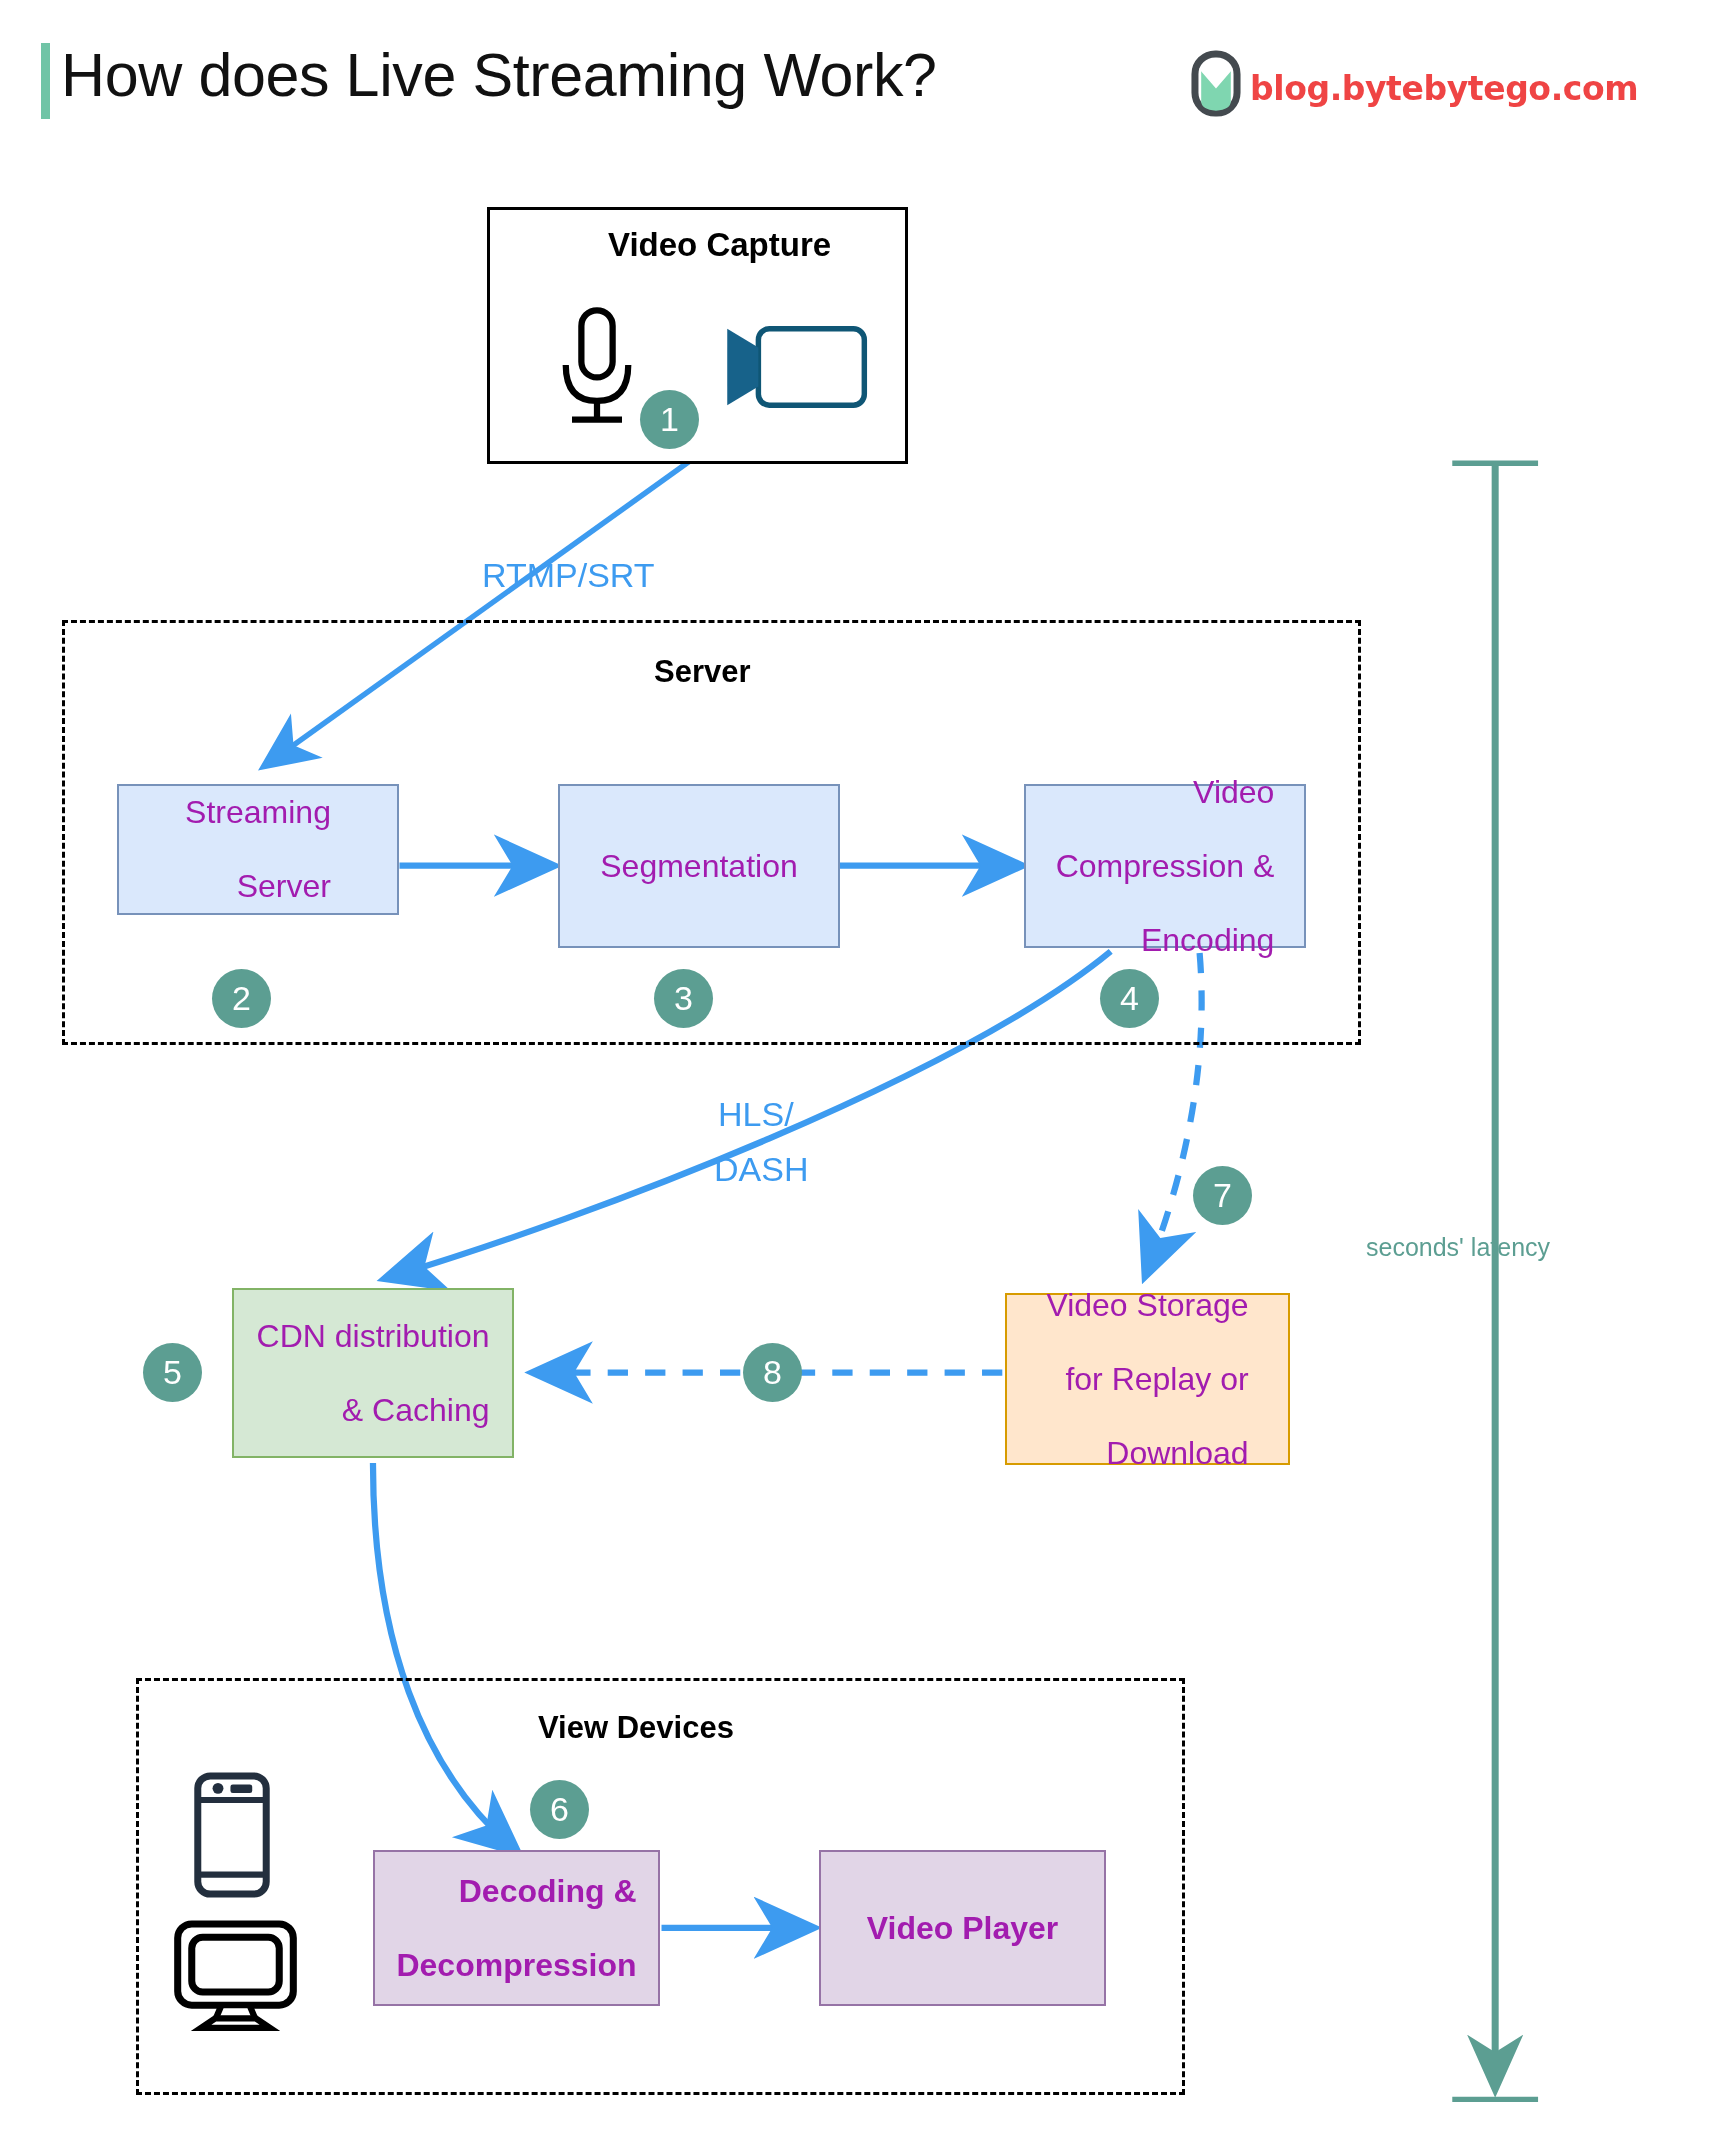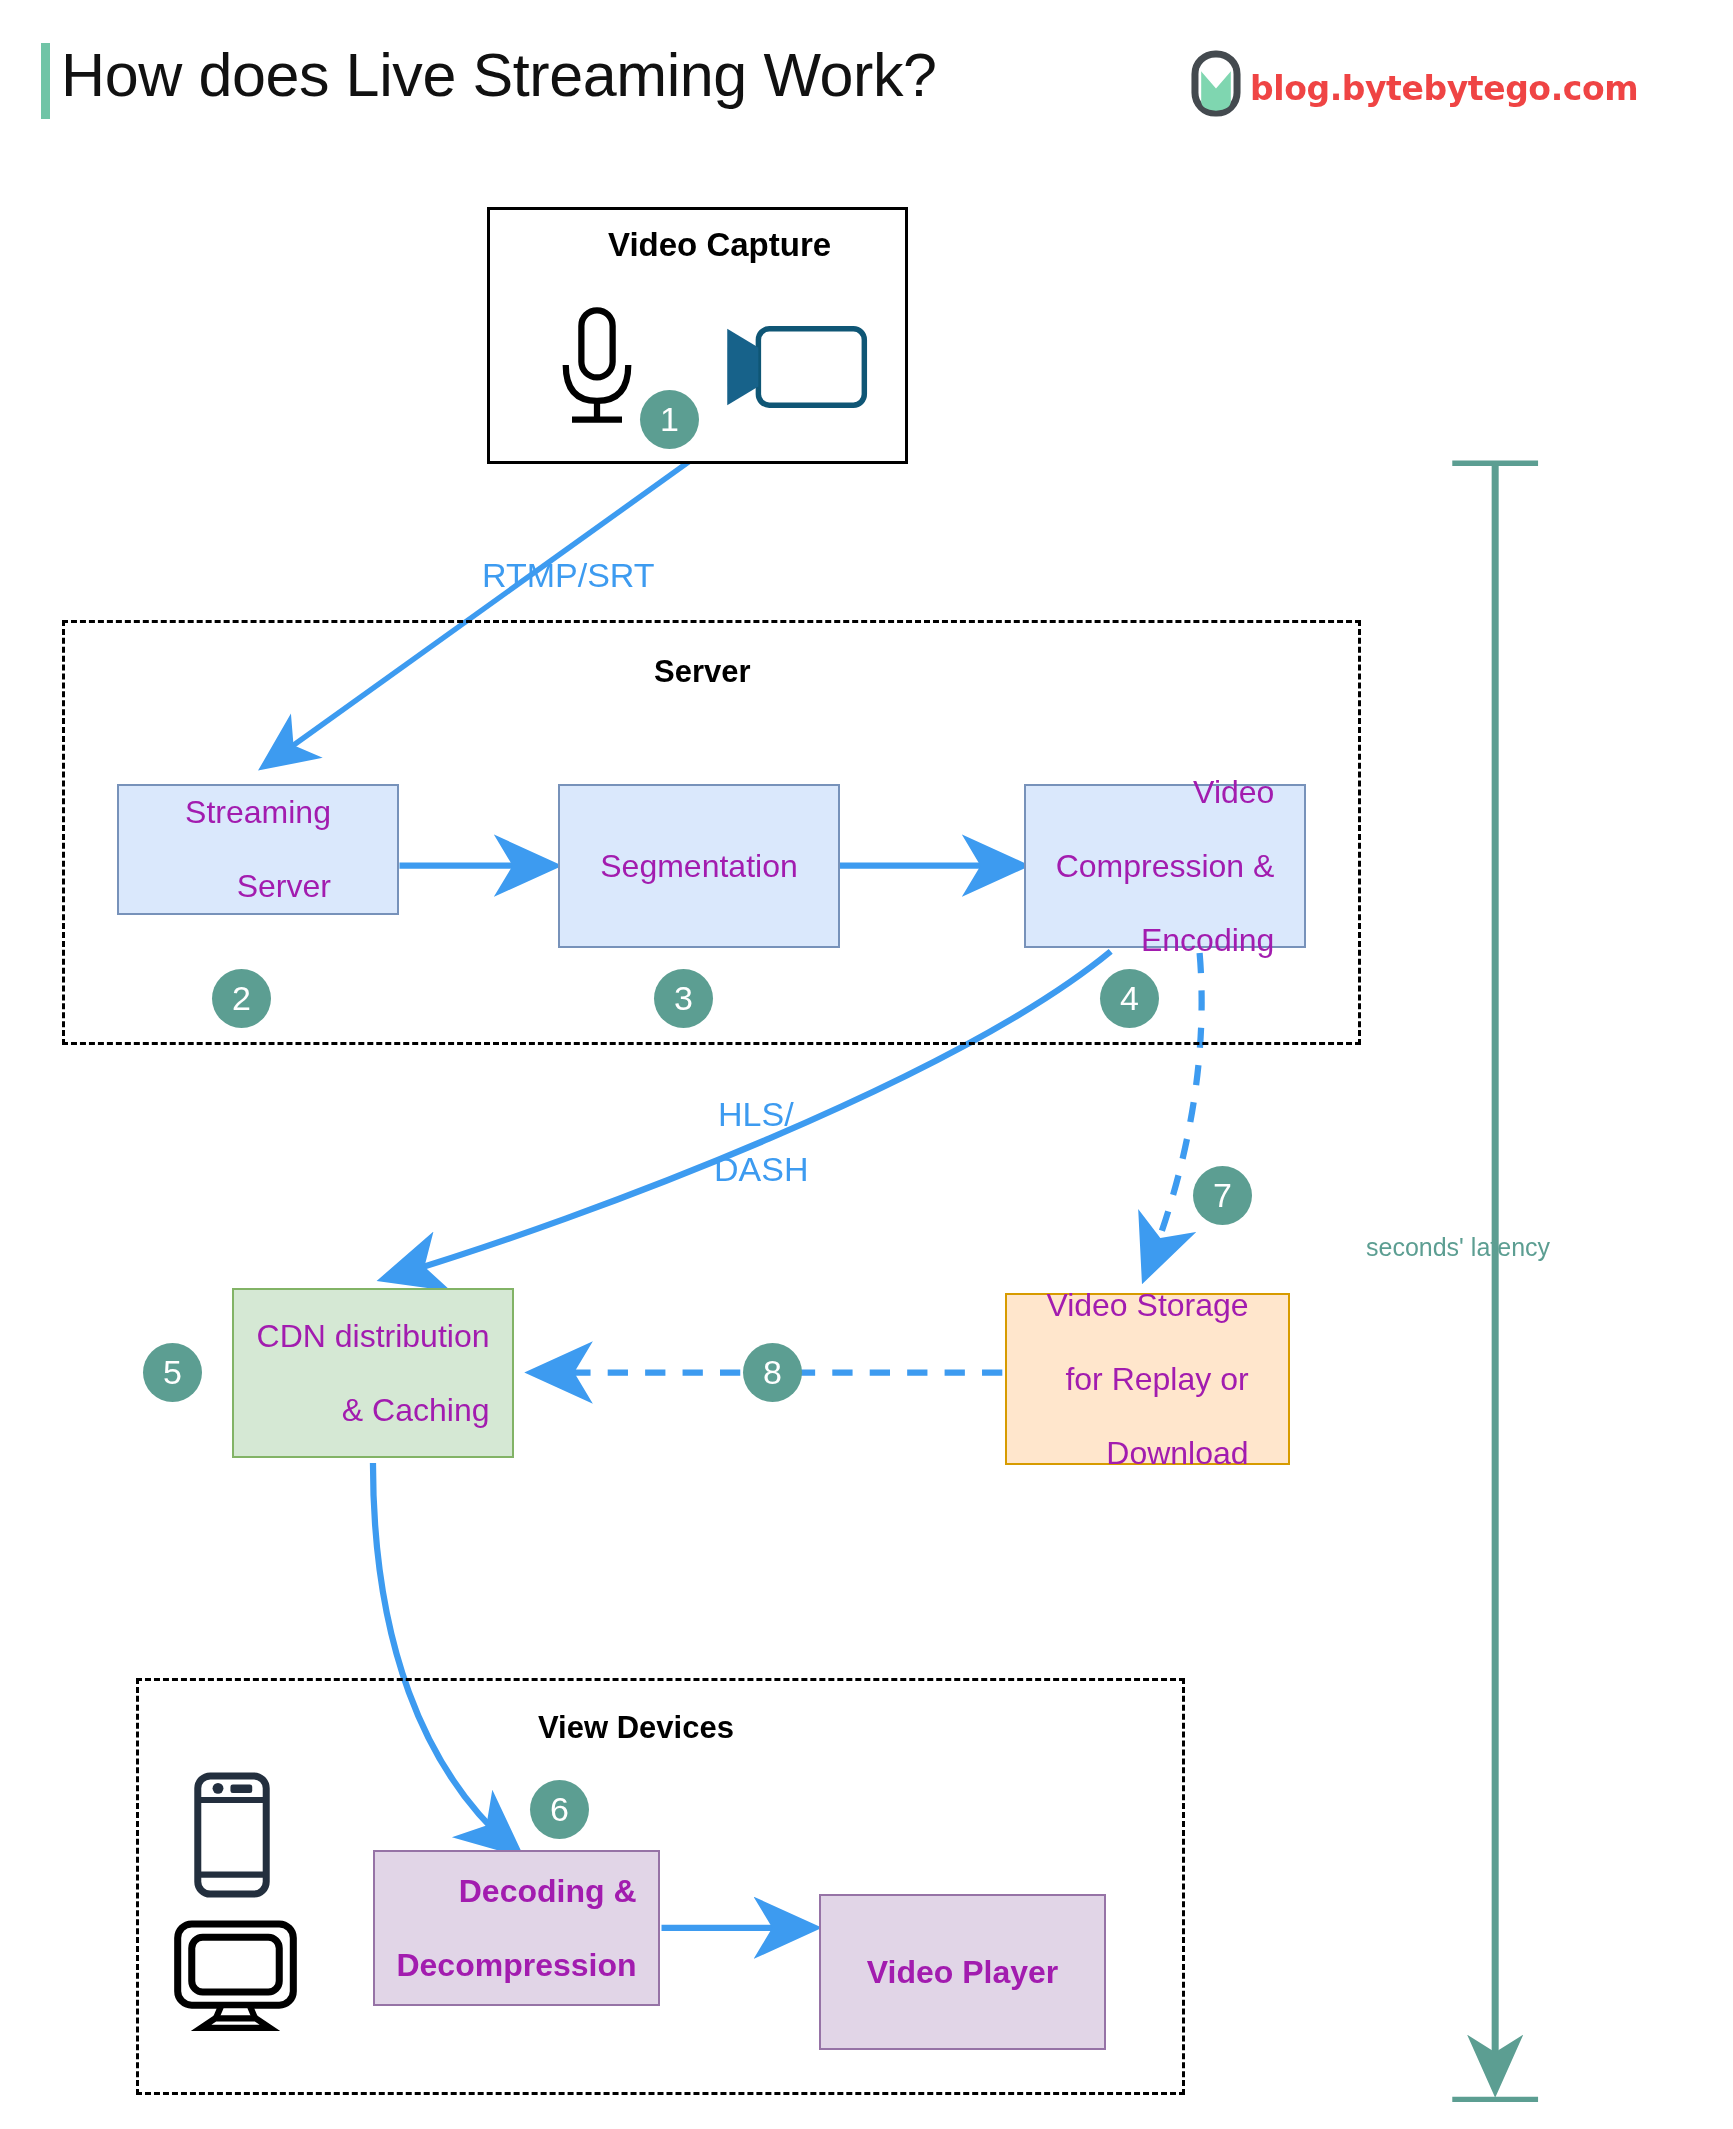--- a/index.html
+++ b/index.html
@@ -176,20 +176,20 @@
   </svg>
 
   <div class="box box-purple" style="left:373px;top:1850px;width:287px;height:156px;">
     <span>
       <span>Decoding &amp;</span><br>
       <span>Decompression</span>
     </span>
   </div>
   <div class="badge" style="left:530px;top:1780px;">6</div>
 
-  <div class="box box-purple" style="left:819px;top:1850px;width:287px;height:156px;margin-top:44px;">
+  <div class="box box-purple" style="left:819px;top:1850px;width:287px;height:156px;">
     <span>Video Player</span>
   </div>
 
   <div class="lat-label" style="left:1366px;top:1226px;">seconds' latency</div>
 
 </div>
 
 
 </body></html>

